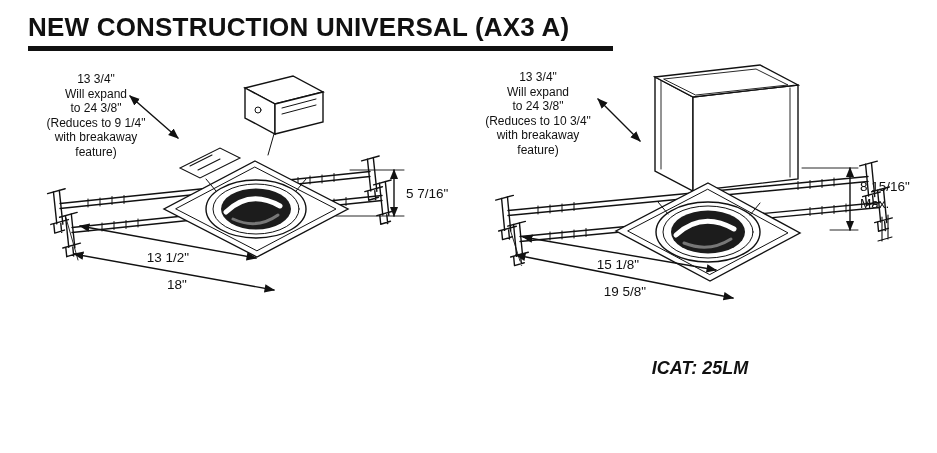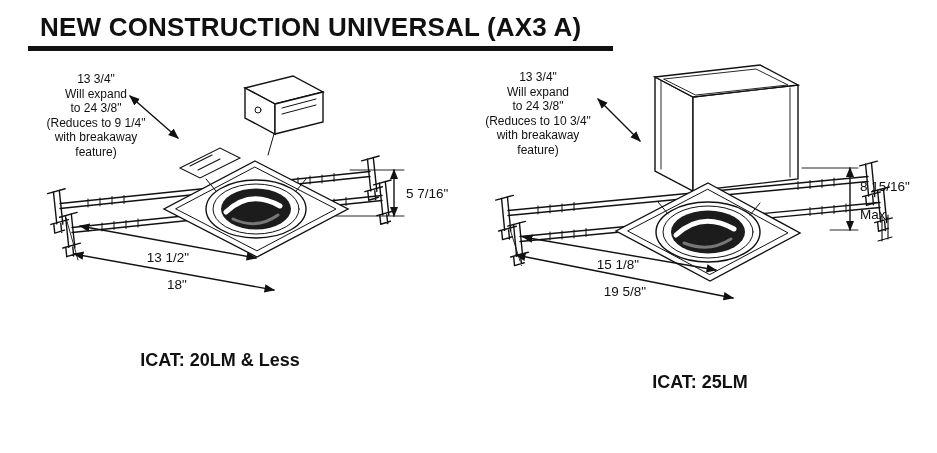--- a/index.html
+++ b/index.html
@@ -3,21 +3,21 @@
 <meta charset="utf-8">
 <style>
   html,body{margin:0;padding:0;}
   body{
     width:937px;height:453px;position:relative;background:#ffffff;
     font-family:"Liberation Sans", sans-serif;color:#111;overflow:hidden;
   }
   .abs{position:absolute;}
   .title{
     left:28px;top:12px;font-size:26px;font-weight:bold;letter-spacing:0.2px;
-    white-space:nowrap;color:#111;margin-left:12px;
+    white-space:nowrap;color:#111;
   }
   .title-rule{left:28px;top:46px;width:585px;height:5px;background:#111;}
   .diagram{position:absolute;}
   .diagram svg{position:absolute;left:0;top:0;}
   .note{
     text-align:center;font-size:12px;line-height:14.5px;color:#111;
   }
   .dim{
     font-size:13.5px;color:#111;white-space:nowrap;
   }
@@ -168,23 +168,22 @@
 
   <div class="abs note" style="left:4px;top:15px;width:132px;">
     <div>13 3/4"</div>
     <div>Will expand</div>
     <div>to 24 3/8"</div>
     <div>(Reduces to 10 3/4"</div>
     <div>with breakaway</div>
     <div>feature)</div>
   </div>
   <div class="abs dim" style="left:392px;top:124px;">8 15/16"</div>
-  <div class="abs dim" style="left:392px;top:152px;">Max.</div>
+  <div class="abs dim" style="left:392px;top:141px;">Max.</div>
   <div class="abs dim center" style="left:110px;top:202px;width:80px;">15 1/8"</div>
   <div class="abs dim center" style="left:117px;top:229px;width:80px;">19 5/8"</div>
 </div>
 
 <div class="caption" style="left:10px;top:348px;width:420px;">
-  <div>ICAT: 20LM &amp; Less</div>
 </div>
-<div class="caption" style="left:520px;top:370px;width:360px;">
+<div class="caption" style="left:520px;top:356px;width:360px;font-style:italic;">
   <div>ICAT: 25LM</div>
 </div>
 
 </body></html>

